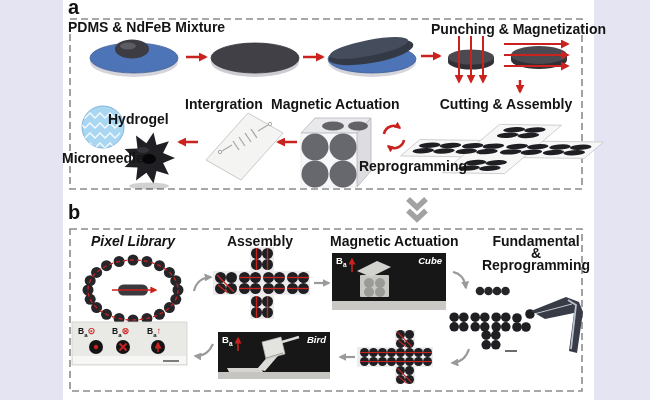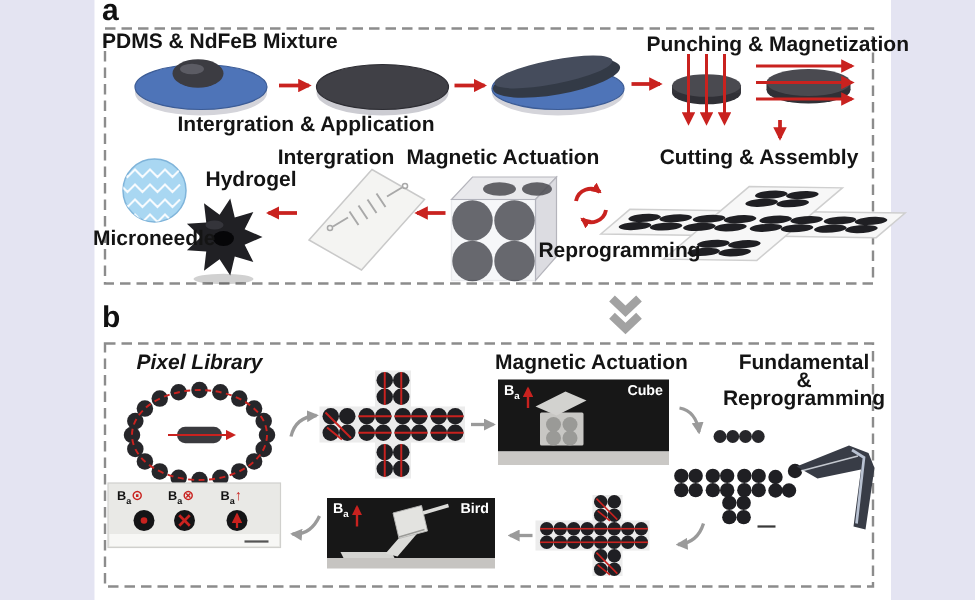--- a/index.html
+++ b/index.html
@@ -5,21 +5,21 @@
   html,body{margin:0;padding:0;background:#e4e4f2;}
   .fig{position:relative;width:650px;height:400px;overflow:hidden;
        font-family:"Liberation Sans","DejaVu Sans",sans-serif;background:#e4e4f2;}
   .canvas{position:absolute;left:63px;top:0;width:531px;height:400px;background:#ffffff;}
   svg.gfx{position:absolute;left:0;top:0;}
   .lbl{position:absolute;font-weight:700;color:#141414;font-size:14px;
        text-align:center;line-height:1.1;white-space:nowrap;}
   .panel-label{position:absolute;font-weight:700;color:#111;font-size:20px;}
   .photo-txt{position:absolute;color:#ffffff;font-weight:700;font-size:9.5px;white-space:nowrap;}
   .photo-txt sub{font-size:6.5px;}
-  .right{text-align:right;}
+  .right{text-align:right;font-style:italic;}
   .red{color:#c9221f;}
   .sym-lbl{position:absolute;font-size:8.5px;font-weight:700;color:#141414;white-space:nowrap;}
   .sym-lbl sub{font-size:6px;}
   .sym-lbl .red{font-size:9.5px;}
 </style>
 </head>
 <body>
 
 <div class="fig">
   <div class="canvas"></div>
@@ -285,30 +285,30 @@
       <line x1="119.5" y1="343.5" x2="126.5" y2="350.5" stroke="#c9221f" stroke-width="1.8"></line>
       <line x1="126.5" y1="343.5" x2="119.5" y2="350.5" stroke="#c9221f" stroke-width="1.8"></line>
       <line x1="158" y1="352" x2="158" y2="343" stroke="#c9221f" stroke-width="1.5" marker-end="url(#mRs)"></line>
       <line x1="163" y1="361" x2="179" y2="361" stroke="#555" stroke-width="1.5"></line>
     </g>
   </svg>
 
   <div class="panel-label" style="left:68px;top:-4px;">a</div>
   <div class="lbl" style="left:68px;top:20px;width:128px;">PDMS &amp; NdFeB Mixture</div>
   <div class="lbl" style="left:431px;top:22px;width:150px;">Punching &amp; Magnetization</div>
-  <div class="lbl" style="left:112px;top:75px;width:184px;">Intergration &amp; Application</div>
   <div class="lbl" style="left:174px;top:97px;width:100px;">Intergration</div>
   <div class="lbl" style="left:271px;top:97px;width:120px;">Magnetic Actuation</div>
   <div class="lbl" style="left:431px;top:97px;width:150px;">Cutting &amp; Assembly</div>
-  <div class="lbl" style="left:137px;top:112px;width:60px;text-align:right;">Hydrogel</div>
+  <div class="lbl" style="left:108px;top:112px;width:60px;text-align:right;">Hydrogel</div>
   <div class="lbl" style="left:62px;top:151px;width:70px;text-align:right;">Microneedle</div>
   <div class="lbl" style="left:348px;top:159px;width:130px;">Reprogramming</div>
 
   <div class="panel-label" style="left:68px;top:201px;">b</div>
   <div class="lbl" style="left:83px;top:234px;width:100px;font-style:italic;">Pixel Library</div>
+  <div class="lbl" style="left:210px;top:234px;width:100px;">Assembly</div>
   <div class="lbl" style="left:330px;top:234px;width:120px;">Magnetic Actuation</div>
   <div class="lbl" style="left:481px;top:234px;width:110px;">Fundamental</div>
   <div class="lbl" style="left:481px;top:246px;width:110px;">&amp;</div>
   <div class="lbl" style="left:481px;top:258px;width:110px;">Reprogramming</div>
 
   <div class="photo-txt" style="left:336px;top:255px;"><span>B</span><sub>a</sub></div>
   <div class="photo-txt right" style="left:400px;top:255px;width:42px;">Cube</div>
   <div class="photo-txt" style="left:222px;top:334px;"><span>B</span><sub>a</sub></div>
   <div class="photo-txt right" style="left:286px;top:334px;width:40px;">Bird</div>
 

